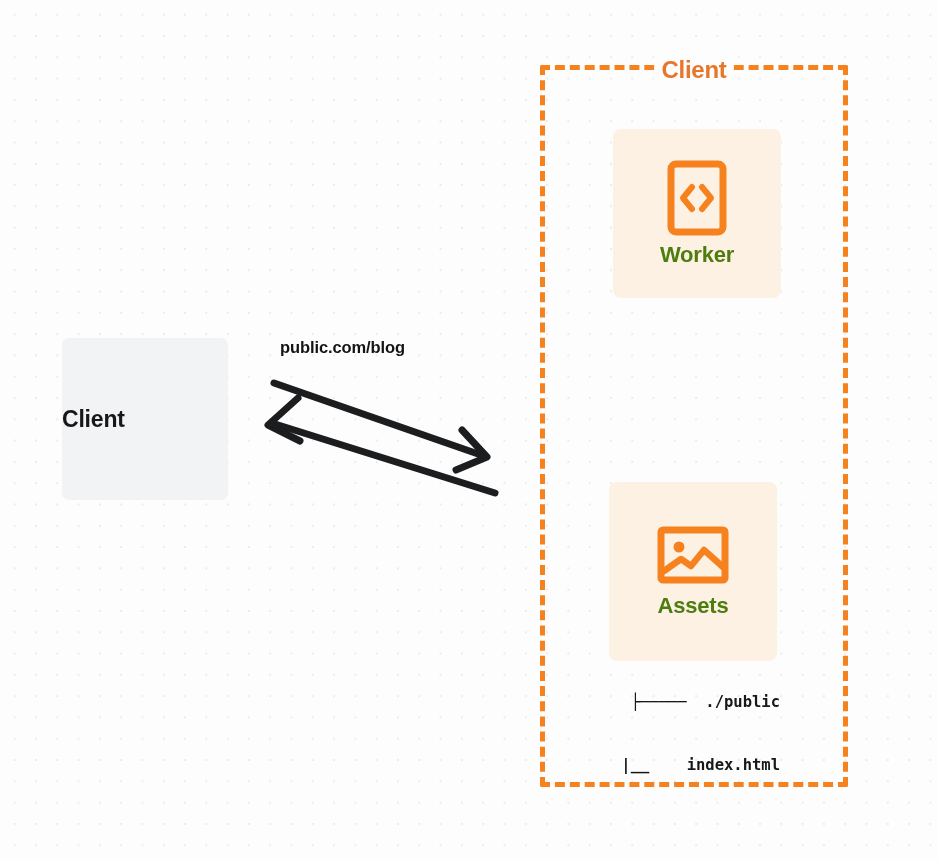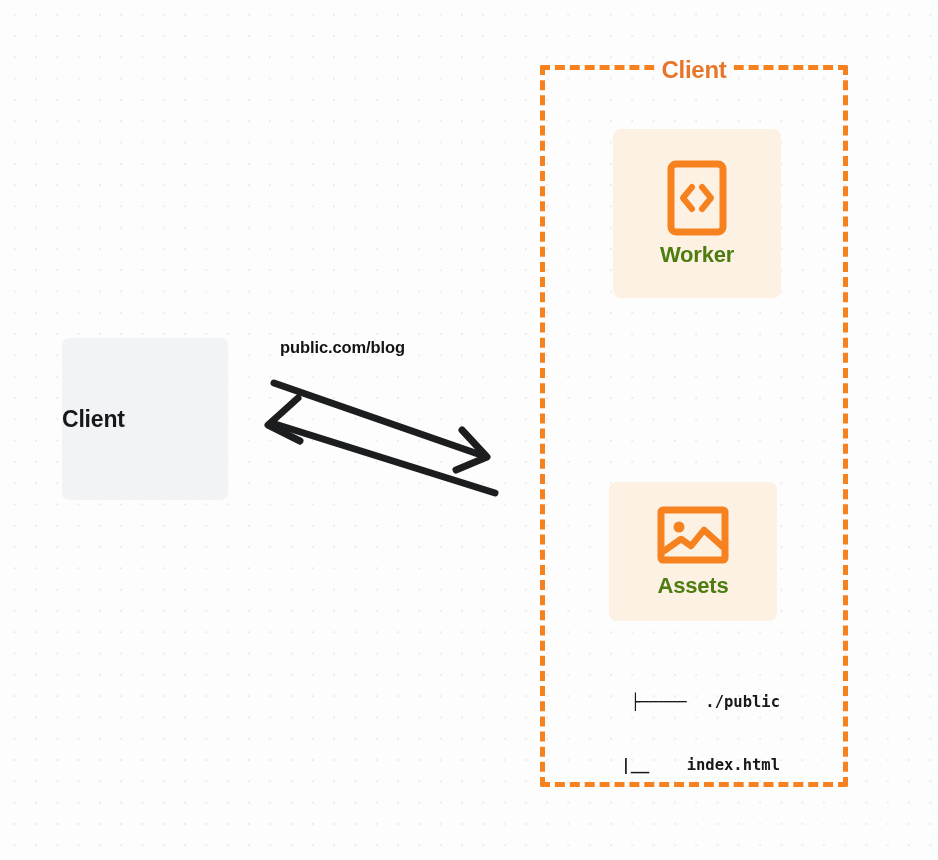--- a/index.html
+++ b/index.html
@@ -101,21 +101,21 @@
     justify-content: center;
   }
   #worker-card {
     left: 613px;
     top: 129px;
     height: 169px;
   }
   #assets-card {
     left: 609px;
     top: 482px;
-    height: 139px;
+    height: 179px;
   }
   .service-card .card-icon {
     display: block;
     margin-bottom: 6px;
   }
   .service-card .card-title {
     font-size: 22px;
     font-weight: bold;
     color: #4d7c0f;
     letter-spacing: -0.2px;

